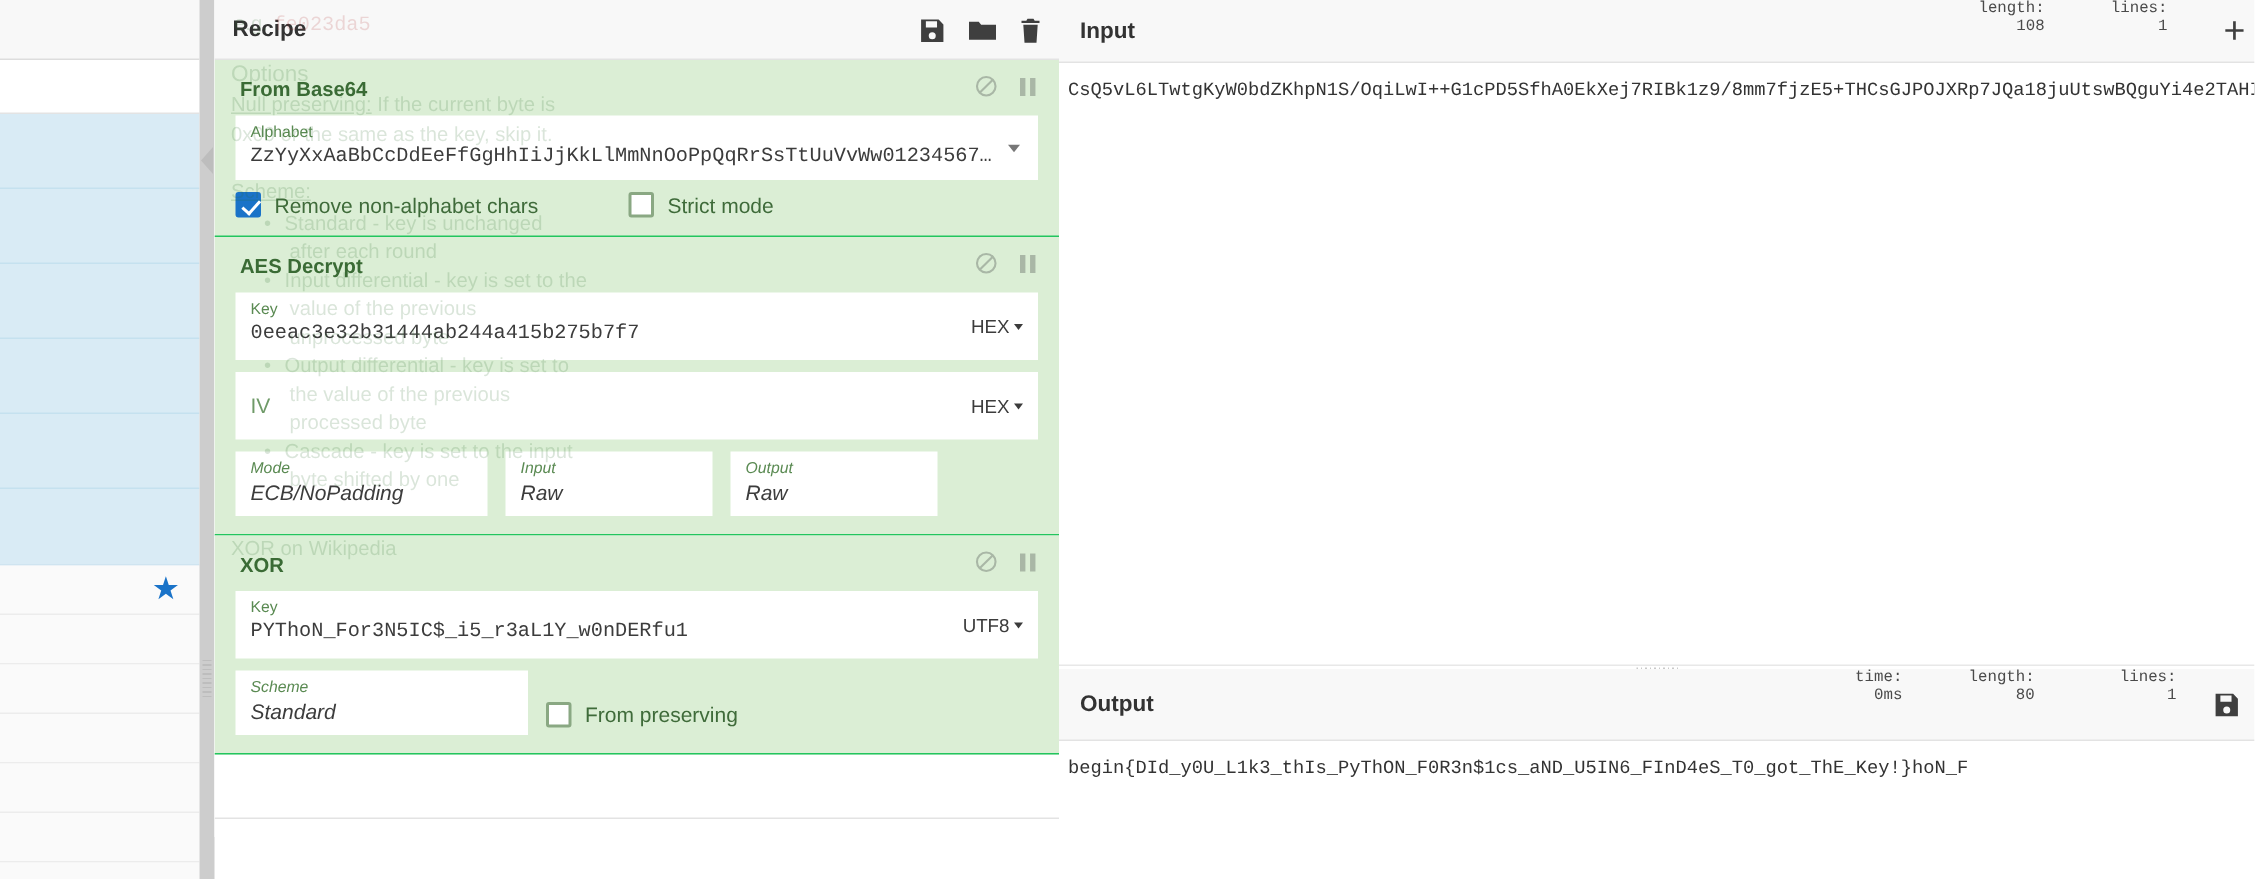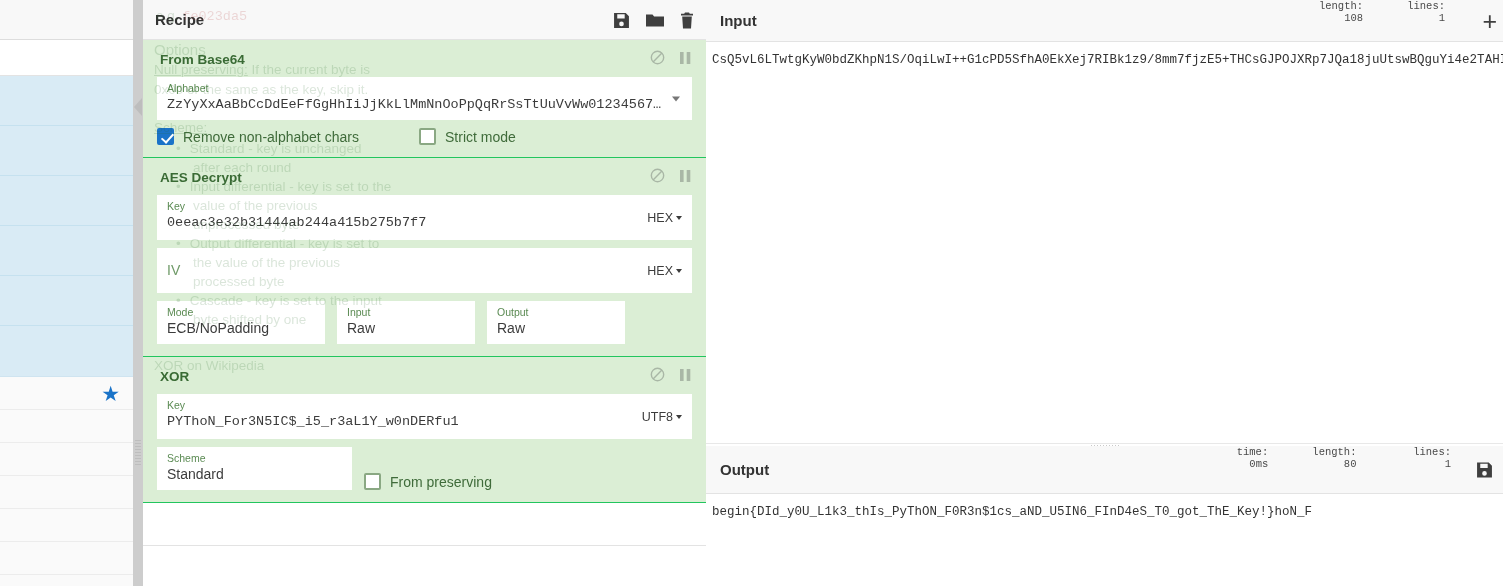--- a/index.html
+++ b/index.html
@@ -120,21 +120,21 @@
     vertical-align: middle;
   }
   .field-caret {
     position: absolute; right: 12px; top: 50%; transform: translateY(-50%);
     border-left: 4px solid transparent;
     border-right: 4px solid transparent;
     border-top: 5px solid #777;
   }
 
   .row-inline { display: flex; gap: 12px; }
-  .row-inline .field { margin-bottom: 0; }
+  .row-inline .field { margin-bottom: 0; font-style: italic; }
 
   
   .check-row { display: flex; align-items: center; margin-top: 6px; }
   .check-item { display: flex; align-items: center; gap: 9px; }
   .cb {
     width: 17px; height: 17px; border: 2px solid #8aa883;
     background: #fff; border-radius: 2px; position: relative; flex: none;
   }
   .cb.checked { background: #1a73c8; border-color: #1a73c8; }
   .cb.checked::after {
@@ -354,21 +354,21 @@
           </span>
         </div>
         <div class="op-title">XOR</div>
 
         <div class="field" style="padding-bottom:8px">
           <div class="field-label">Key</div>
           <div class="field-value">PYThoN_For3N5IC$_i5_r3aL1Y_w0nDERfu1</div>
           <span class="field-suffix"><span>UTF8</span><span class="caret-down"></span></span>
         </div>
 
-        <div class="row-inline" style="align-items:flex-end">
+        <div class="row-inline" style="align-items:center">
           <div class="field" style="width:195px">
             <div class="field-label">Scheme</div>
             <div class="field-value" style="font-family:'Liberation Sans',sans-serif;font-size:14px">Standard</div>
           </div>
           <div class="check-item" style="margin-top:15px">
             <span class="cb"></span>
             <span class="cb-label">From preserving</span>
           </div>
         </div>
       </div>

